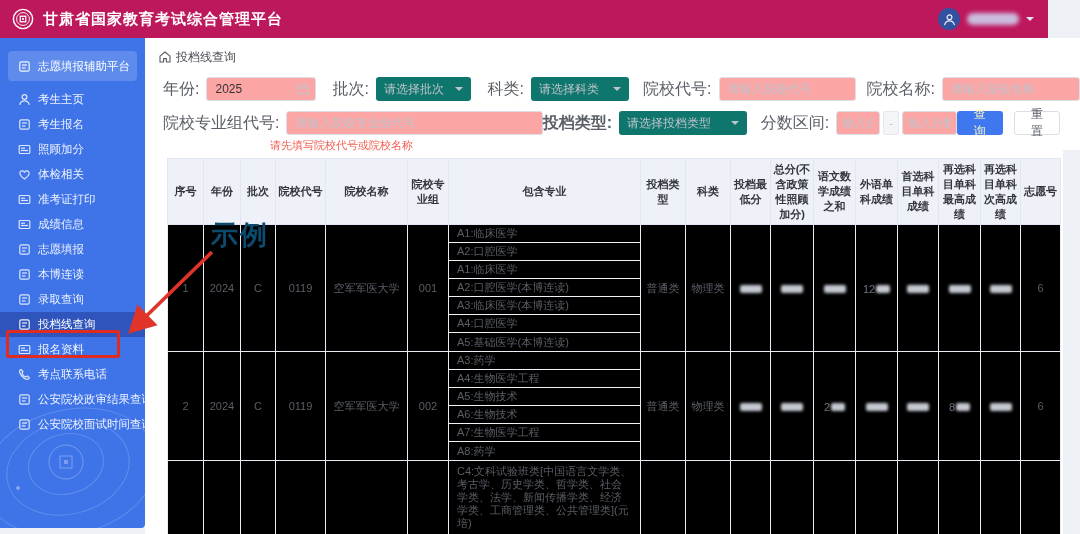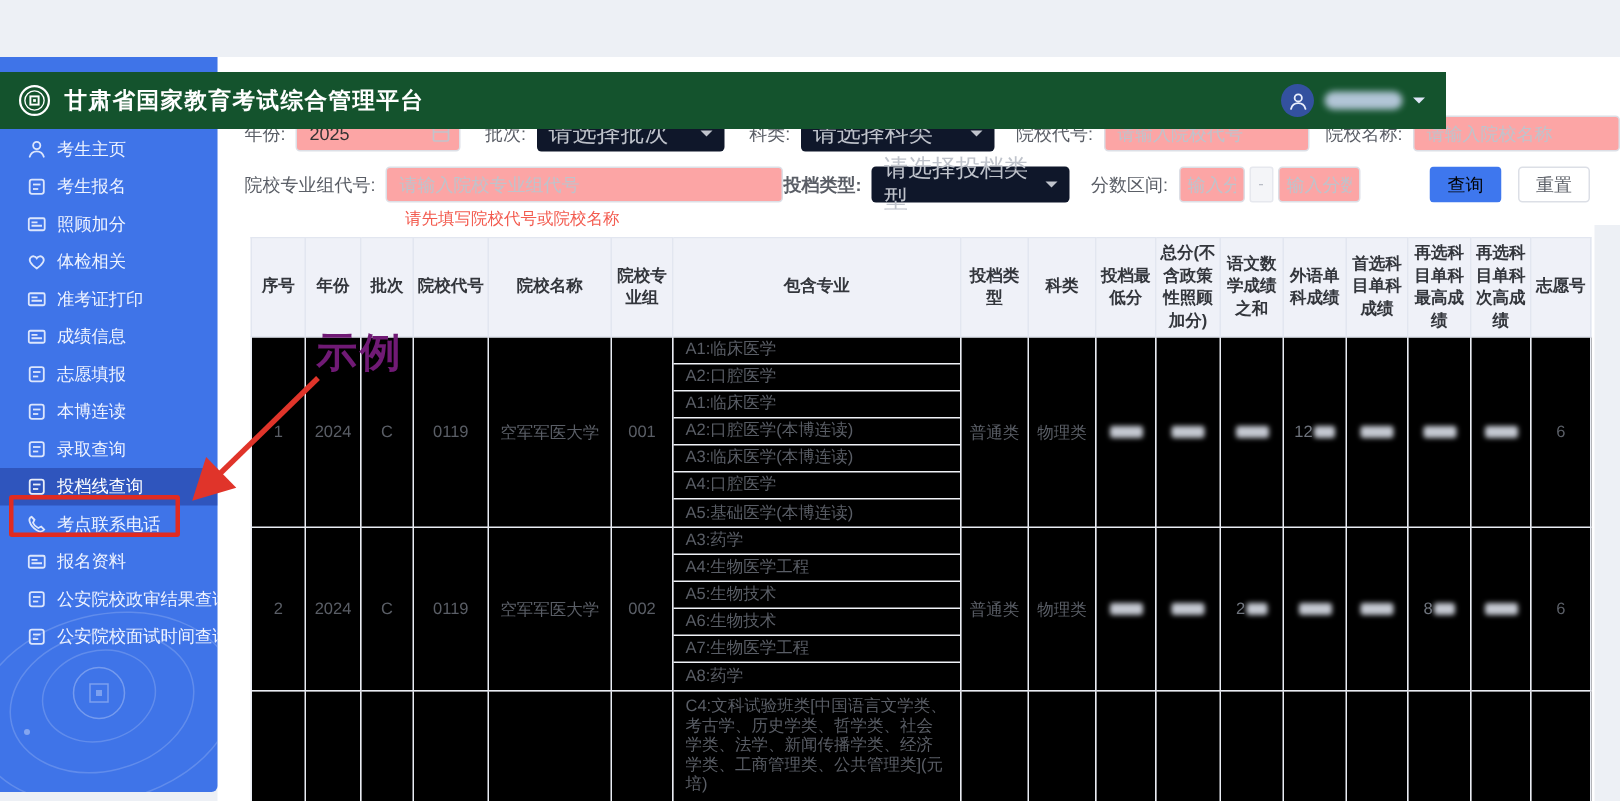--- a/index.html
+++ b/index.html
@@ -1,20 +1,20 @@
 <!DOCTYPE html>
 <html><head>
 <meta charset="utf-8">
 <style>
   * { margin:0; padding:0; box-sizing:border-box; }
   html,body { width:1080px; height:534px; overflow:hidden; }
   body { font-family:"Liberation Sans","DejaVu Sans",sans-serif; background:#edf0f5; position:relative; font-size:12px; }
 
   
-  .hdr { position:absolute; left:0; top:0; width:964px; height:38px; background:#14532d; display:flex; align-items:center; z-index:5;margin-top:48px; }
+  .hdr { position:absolute; left:0; top:0; width:1048px; height:38px; background:#be185d; display:flex; align-items:center; z-index:5; }
   .hdr-logo { width:22px; height:22px; margin-left:12px; flex:0 0 auto; }
   .hdr-title { color:#fff; font-size:15px; font-weight:bold; margin-left:9px; letter-spacing:1px; }
   .hdr-right { margin-left:auto; margin-right:14px; display:flex; align-items:center; gap:7px; }
   .avatar { width:22px; height:22px; border-radius:50%; background:#33519f; display:flex; align-items:center; justify-content:center; }
   .name-blur { width:52px; height:12px; border-radius:6px; background:#cdd9f4; filter:blur(2px); opacity:.85; }
   .caret-w { width:0; height:0; border:4px solid transparent; border-top-color:#dfe6f8; margin-top:4px; }
 
   
   .side { position:absolute; left:0; top:38px; width:145px; height:490px; background:#3f74e8; z-index:4; overflow:hidden; border-radius:0 0 4px 0; }
   .side-first { margin:13px 8px 6px 8px; height:30px; border-radius:4px; background:rgba(255,255,255,.17); display:flex; align-items:center; padding-left:10px; gap:7px; color:#fff; font-size:11.5px; cursor:pointer; }
@@ -22,49 +22,49 @@
   .side-item.active { background:#2f55bd; color:#fff; }
   .side-item .ic, .side-first .ic { width:13px; height:13px; flex:0 0 auto; opacity:.9; display:flex; align-items:center; justify-content:center; }
   .watermark { position:absolute; left:0; bottom:-14px; width:145px; height:150px; opacity:.8; }
 
   
   .main { position:absolute; left:145px; top:38px; width:935px; height:496px; background:#fff; overflow:hidden; }
   .crumb { display:flex; align-items:center; gap:5px; padding:11px 0 0 14px; color:#474b52; font-size:12px; }
   .crumb svg { margin-top:-1px; }
 
   .frow { display:flex; align-items:center; padding-left:18px; margin-top:11px; }
-  .flabel { color:#5a5e66; font-size:12px; margin-right:7px; white-space:nowrap; }
+  .flabel { color:#5a5e66; font-size:16px; margin-right:7px; white-space:nowrap; }
   .tbox { position:relative; display:flex; align-items:center; }
   input.txt { height:24px; border:1px solid #dcdfe6; border-radius:3px; background:#fca5a5; padding:0 8px; font-size:12px; color:#333; outline:none; font-family:inherit; }
   input.txt::placeholder { color:#bfc3cb; }
-  .sel { height:24px; border-radius:3px; background:#0f172a; display:flex; align-items:center; justify-content:space-between; padding:0 8px; color:#bfc3cb; font-size:16px; cursor:pointer; }
+  .sel { height:24px; border-radius:3px; background:#0f766e; display:flex; align-items:center; justify-content:space-between; padding:0 8px; color:#bfc3cb; font-size:12px; cursor:pointer; }
   .sel .caret { width:0; height:0; border:4px solid transparent; border-top-color:#c0c4cc; margin-top:4px; }
   .cal { position:absolute; right:7px; top:6px; }
   .dash { width:16px; height:24px; background:#f4f5f8; border:1px solid #e6e8ee; display:flex; align-items:center; justify-content:center; color:#b9bdc6; margin:0 3px; border-radius:2px; font-size:11px; }
   .btns { margin-left:auto; margin-right:20px; display:flex; gap:11px; }
   .btn { height:24px; padding:0 11px; border-radius:3px; font-size:12px; cursor:pointer; display:flex; align-items:center; border:1px solid transparent; font-family:inherit; }
-  .btn.primary { background:#3e77ee; color:#000000; }
+  .btn.primary { background:#3e77ee; color:#fef9c3; }
   .btn.plain { background:#fff; color:#5a5e66; border-color:#dcdfe6; }
   .hint { color:#f35b4f; font-size:11px; padding-left:125px; margin-top:3px; }
 
   
   .tblwrap { margin:5px 0 0 22px; width:893px; }
   table { border-collapse:collapse; table-layout:fixed; width:893px; }
   th { background:#eff1f8; border:1px solid #e2e6f0; font-size:11px; color:#33363c; font-weight:bold; padding:3px 2px; line-height:1.35; height:62px; text-align:center; }
   td { border:1px solid #e9ecf3; font-size:11px; color:#5a5e66; text-align:center; vertical-align:middle; padding:0 2px; background:#000000; }
   td.majors { padding:0; }
   .sub { min-height:18px; display:flex; align-items:center; text-align:left; padding:1px 8px; border-bottom:1px solid #f0f2f7; line-height:13px; }
   .sub:last-child { border-bottom:none; }
   .sub.wrap { min-height:0; padding:4px 8px; }
   .blob { display:inline-block; width:22px; height:8px; background:#c4c8d1; border-radius:2px; filter:blur(1.6px); vertical-align:middle; }
   .pfx { color:#6d727b; margin-right:1px; vertical-align:middle; }
   .right-strip { position:absolute; right:0; top:112px; width:17px; height:384px; background:#edf0f5; }
 
   
-  .anno-label { position:absolute; left:211px; top:217px; color:#701a75; font-size:27px; font-weight:600; font-family:"Liberation Serif","DejaVu Serif",serif; z-index:9; letter-spacing:2px; }
+  .anno-label { position:absolute; left:211px; top:217px; color:#0c4a6e; font-size:27px; font-weight:600; font-family:"Liberation Serif","DejaVu Serif",serif; z-index:9; letter-spacing:2px; }
   .anno-box { position:absolute; left:6px; top:330px; width:114px; height:28px; border:3px solid #e02b21; border-radius:2px; z-index:9; }
   .anno-arrow { position:absolute; left:0; top:0; width:1080px; height:534px; z-index:8; pointer-events:none; }
 </style>
 </head>
 <body>
 
 <div class="hdr">
   <svg class="hdr-logo" viewBox="0 0 24 24">
     <circle cx="12" cy="12" r="10.5" fill="none" stroke="#fff" stroke-width="1.6"></circle>
     <circle cx="12" cy="12" r="7" fill="none" stroke="#fff" stroke-width="1"></circle>
@@ -189,34 +189,34 @@
             <rect x="1.8" y="1.8" width="9.4" height="9.4" rx="1.5" fill="none" stroke="currentColor" stroke-width="1.2"></rect>
             <line x1="4" y1="5" x2="9" y2="5" fill="none" stroke="currentColor" stroke-width="1.2"></line>
             <line x1="4" y1="8" x2="7.5" y2="8" fill="none" stroke="currentColor" stroke-width="1.2"></line>
           </svg>
         </span>
         <span>投档线查询</span>
       </div>
       <div class="side-item">
         <span class="ic">
           <svg width="13" height="13" viewBox="0 0 13 13">
-            <path d="M3 1.5 L5 3.5 L4 5.5 C4.6 7 6 8.4 7.5 9 L9.5 8 L11.5 10 C10.5 11.5 8.5 11.8 6.5 10.5 C4.2 9 2.5 7 1.8 4.8 C1.3 3.3 2 2 3 1.5 Z" fill="none" stroke="currentColor" stroke-width="1.2"></path>
-          </svg>
-        </span>
-        <span>考点联系电话</span>
-      </div>
-      <div class="side-item">
-        <span class="ic">
-          <svg width="13" height="13" viewBox="0 0 13 13">
             <rect x="1.2" y="2.5" width="10.6" height="8" rx="1" fill="none" stroke="currentColor" stroke-width="1.2"></rect>
             <line x1="3" y1="5.2" x2="7" y2="5.2" fill="none" stroke="currentColor" stroke-width="1.2"></line>
             <line x1="3" y1="7.5" x2="10" y2="7.5" fill="none" stroke="currentColor" stroke-width="1.2"></line>
           </svg>
         </span>
         <span>报名资料</span>
+      </div>
+      <div class="side-item">
+        <span class="ic">
+          <svg width="13" height="13" viewBox="0 0 13 13">
+            <path d="M3 1.5 L5 3.5 L4 5.5 C4.6 7 6 8.4 7.5 9 L9.5 8 L11.5 10 C10.5 11.5 8.5 11.8 6.5 10.5 C4.2 9 2.5 7 1.8 4.8 C1.3 3.3 2 2 3 1.5 Z" fill="none" stroke="currentColor" stroke-width="1.2"></path>
+          </svg>
+        </span>
+        <span>考点联系电话</span>
       </div>
       <div class="side-item">
         <span class="ic">
           <svg width="13" height="13" viewBox="0 0 13 13">
             <rect x="1.8" y="1.8" width="9.4" height="9.4" rx="1.5" fill="none" stroke="currentColor" stroke-width="1.2"></rect>
             <line x1="4" y1="5" x2="9" y2="5" fill="none" stroke="currentColor" stroke-width="1.2"></line>
             <line x1="4" y1="8" x2="7.5" y2="8" fill="none" stroke="currentColor" stroke-width="1.2"></line>
           </svg>
         </span>
         <span>公安院校政审结果查询</span>

